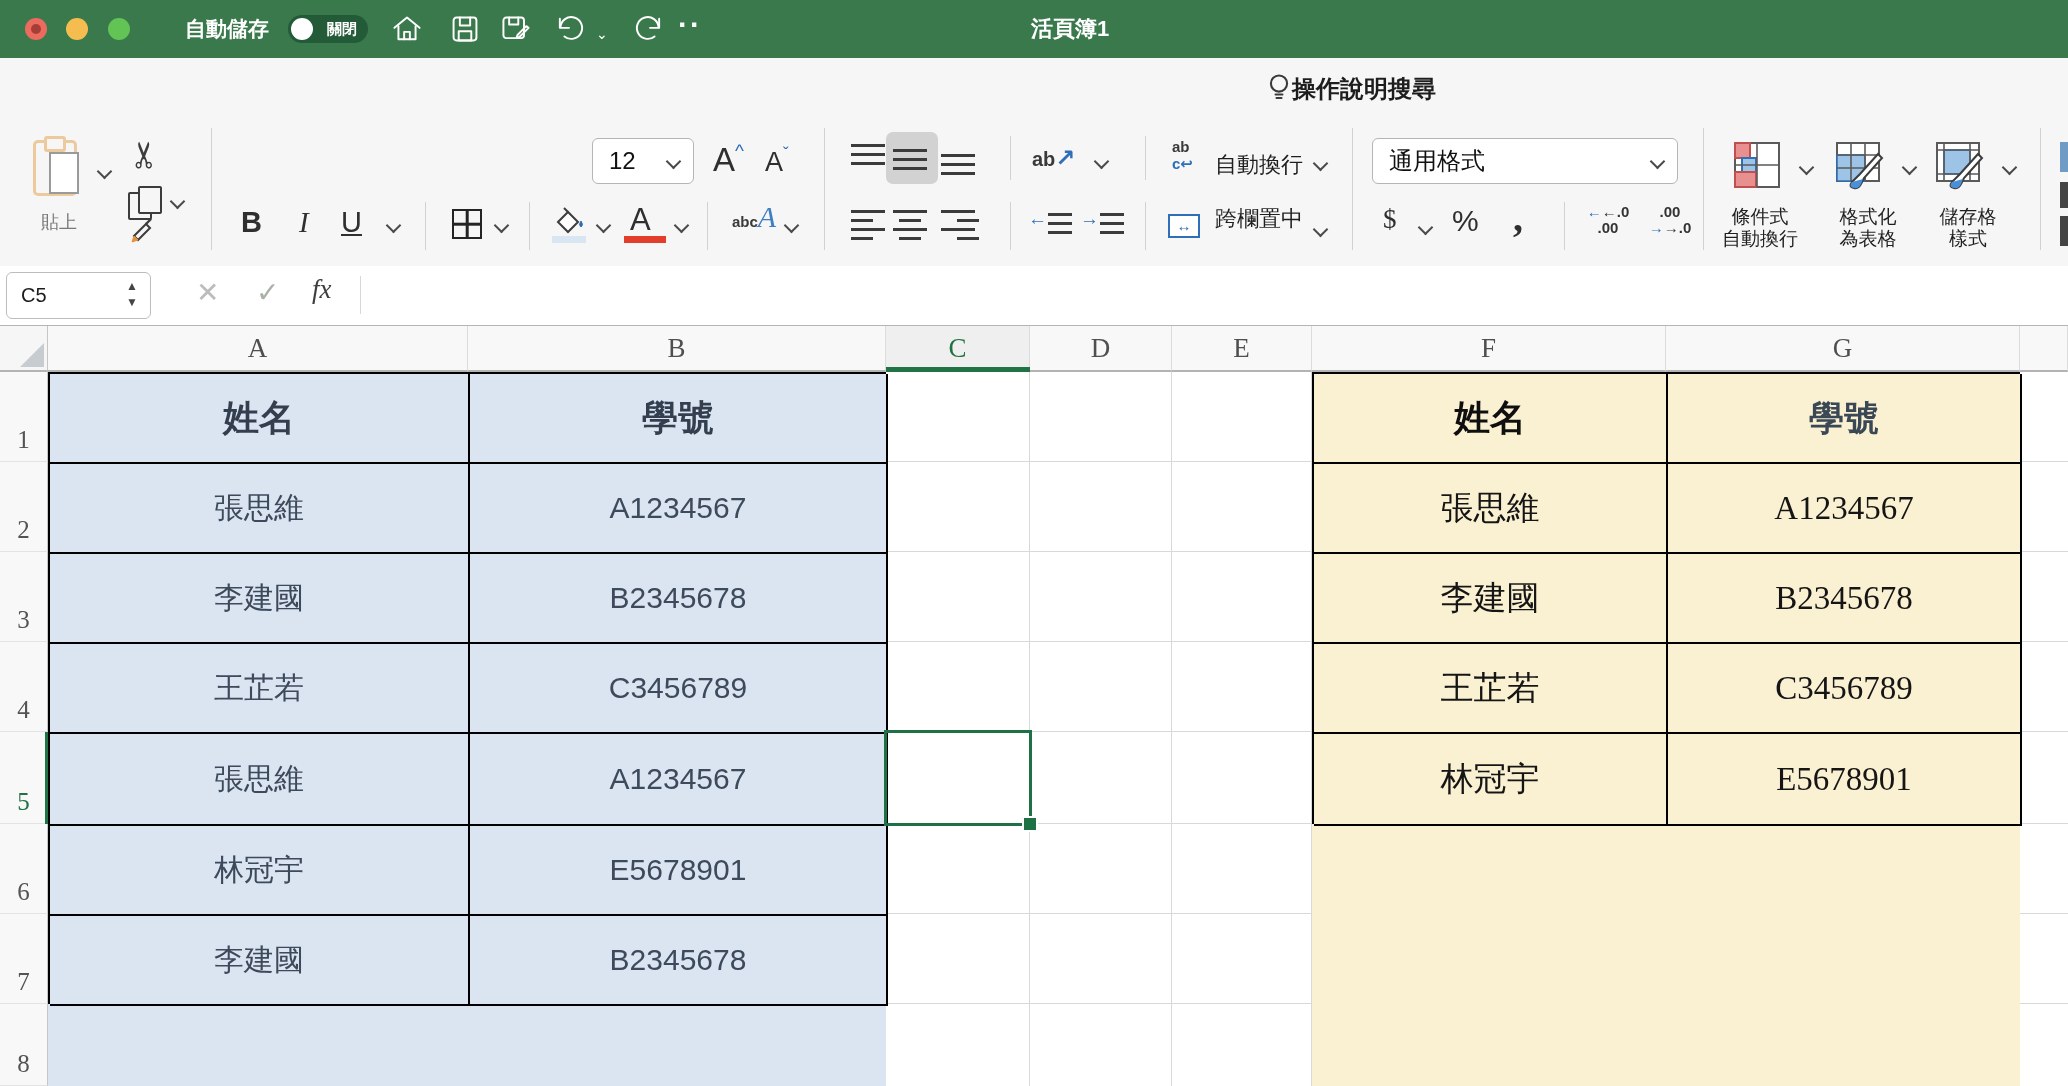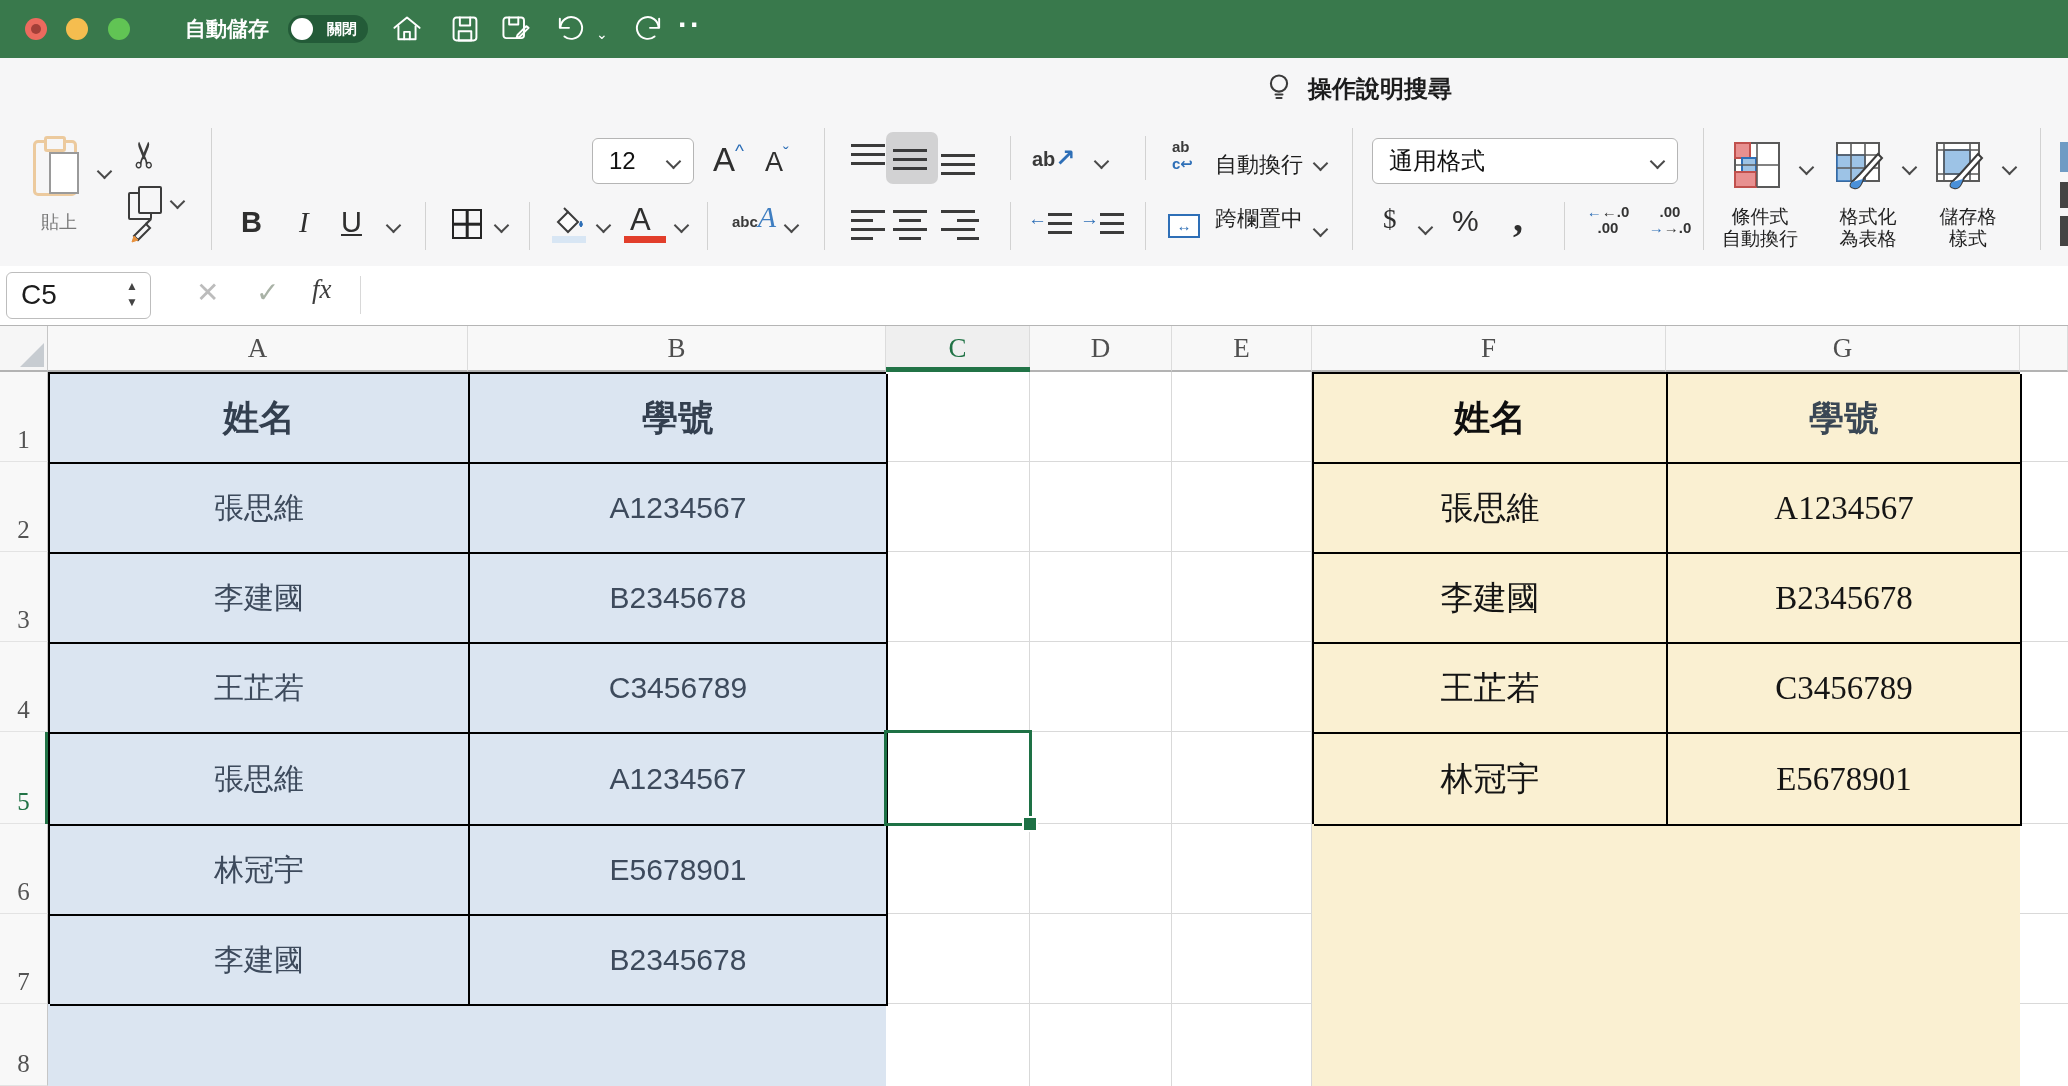--- a/index.html
+++ b/index.html
@@ -23,21 +23,21 @@
   .tb-icon path,.tb-icon rect{fill:none;stroke:#fff;stroke-width:1.7;stroke-linecap:round;stroke-linejoin:round;}
   .tb-chev{position:absolute;top:26px;color:#fff;font-size:14px;}
   .tb-ellipsis{position:absolute;left:678px;top:8px;color:#fff;font-size:30px;letter-spacing:2px;font-weight:700;}
   .wintitle{position:absolute;left:990px;top:0;width:160px;height:58px;line-height:58px;text-align:center;color:#fff;font-size:22px;font-weight:700;}
 
   
   .tabrow{position:absolute;left:0;top:58px;width:100%;height:62px;background:#f6f6f7;}
   .tabs{position:absolute;left:22px;top:0;height:62px;display:flex;gap:39px;align-items:center;}
   .tab{font-size:25px;font-weight:700;color:#1d1d1d;position:relative;padding:0 2px;cursor:default;}
   .tab.active::after{content:"";position:absolute;left:-2px;right:-2px;bottom:-12px;height:7px;border-radius:4px;background:#217346;}
-  .help{position:absolute;left:1266px;top:0;height:62px;display:flex;align-items:center;gap:16px;}
+  .help{position:absolute;left:1266px;top:0;height:62px;display:flex;align-items:center;gap:0;}
   .bulb svg{width:26px;height:30px;}
   .bulb path,.bulb circle{fill:none;stroke:#3a3a3a;stroke-width:1.8;stroke-linecap:round;}
   .help-label{font-size:24px;font-weight:600;color:#1d1d1d;}
 
   
   .ribbon{position:absolute;left:0;top:120px;width:100%;height:146px;background:#f6f6f7;border-bottom:1px solid #cfcfcf;}
   .rb{position:absolute;} 
   .vdiv{position:absolute;width:1px;background:#d2d2d2;}
   .chev{display:inline-block;width:9px;height:9px;border-right:2.2px solid #4a4a4a;border-bottom:2.2px solid #4a4a4a;transform:rotate(45deg);}
   .chev.abs{position:absolute;}
@@ -79,21 +79,21 @@
   .comma{font-family:"Liberation Serif",serif;font-size:40px;font-weight:700;color:#2f2f2f;}
   .dec{position:absolute;width:56px;font-size:15px;font-weight:700;color:#333;line-height:16px;text-align:center;}
   .bigbtn-label{position:absolute;text-align:center;font-size:19px;color:#1e1e1e;line-height:22px;white-space:nowrap;transform:translateX(-50%);}
   .bigicon{position:absolute;width:52px;height:52px;}
   .bigicon svg{width:52px;height:52px;}
   .edge-sliver{position:absolute;background:#3e5a74;}
 
   
   .formulabar{position:absolute;left:0;top:266px;width:100%;height:60px;background:#fff;border-bottom:1px solid #b5b5b5;box-sizing:border-box;}
   .namebox{position:absolute;left:6px;top:6px;width:145px;height:47px;background:#fff;border:1.5px solid #bdbdbd;border-radius:6px;box-sizing:border-box;}
-  .namebox .val{position:absolute;left:14px;top:0;height:44px;line-height:44px;font-size:28px;color:#1c1c1c;text-align:center;}
+  .namebox .val{position:absolute;left:14px;top:0;height:44px;line-height:44px;font-size:20px;color:#1c1c1c;text-align:center;}
   .spinner{position:absolute;right:12px;top:5px;color:#444;font-size:12px;line-height:16px;text-align:center;}
   .fb-x{position:absolute;left:196px;top:10px;font-size:28px;color:#bcbcbc;}
   .fb-check{position:absolute;left:256px;top:10px;font-size:28px;color:#a9b2a6;}
   .fb-fx{position:absolute;left:312px;top:8px;font-size:27px;color:#3e3e3e;font-style:italic;font-family:"Liberation Serif",serif;}
   .fb-div{position:absolute;left:360px;top:10px;width:1px;height:38px;background:#d8d8d8;}
 
   
   .grid{position:absolute;left:0;top:326px;width:2068px;height:760px;background:#fff;}
   .corner{position:absolute;left:0;top:0;width:48px;height:46px;background:#f6f6f6;border-right:1px solid #c6c6c6;border-bottom:2px solid #b3b3b3;box-sizing:border-box;}
   .corner .tri{position:absolute;right:3px;bottom:3px;width:0;height:0;border-left:24px solid transparent;border-bottom:24px solid #c7ccd1;}
@@ -160,20 +160,21 @@
         </svg>
     </span>
     <span class="tb-chev" style="left:596px">⌄</span>
     <span class="tb-icon" style="left:634px">
       <svg viewBox="0 0 28 28">
           <path d="M22 5 V13 H14"></path>
           <path d="M21.5 12.5 A 9.5 9.5 0 1 0 18 20.5"></path>
         </svg>
     </span>
     <span class="tb-ellipsis">··</span>
+    <div class="wintitle">活頁簿1</div>
   </div>
 
   <div class="tabrow">
     <div class="help">
       <span class="bulb">
         <svg viewBox="0 0 22 26">
             <circle cx="11" cy="10" r="7"></circle>
             <path d="M8 19.5 h6"></path>
             <path d="M8.8 22.5 h4.4"></path>
           </svg>

